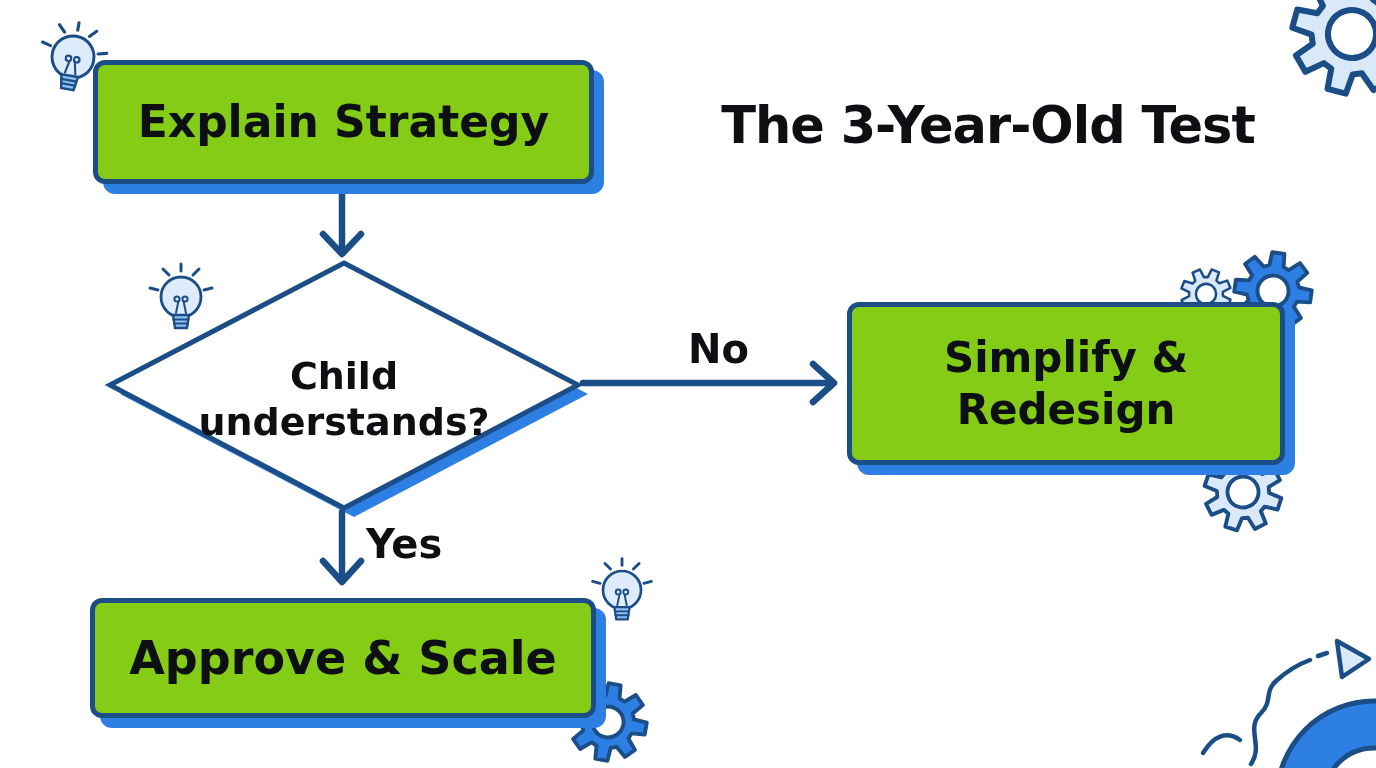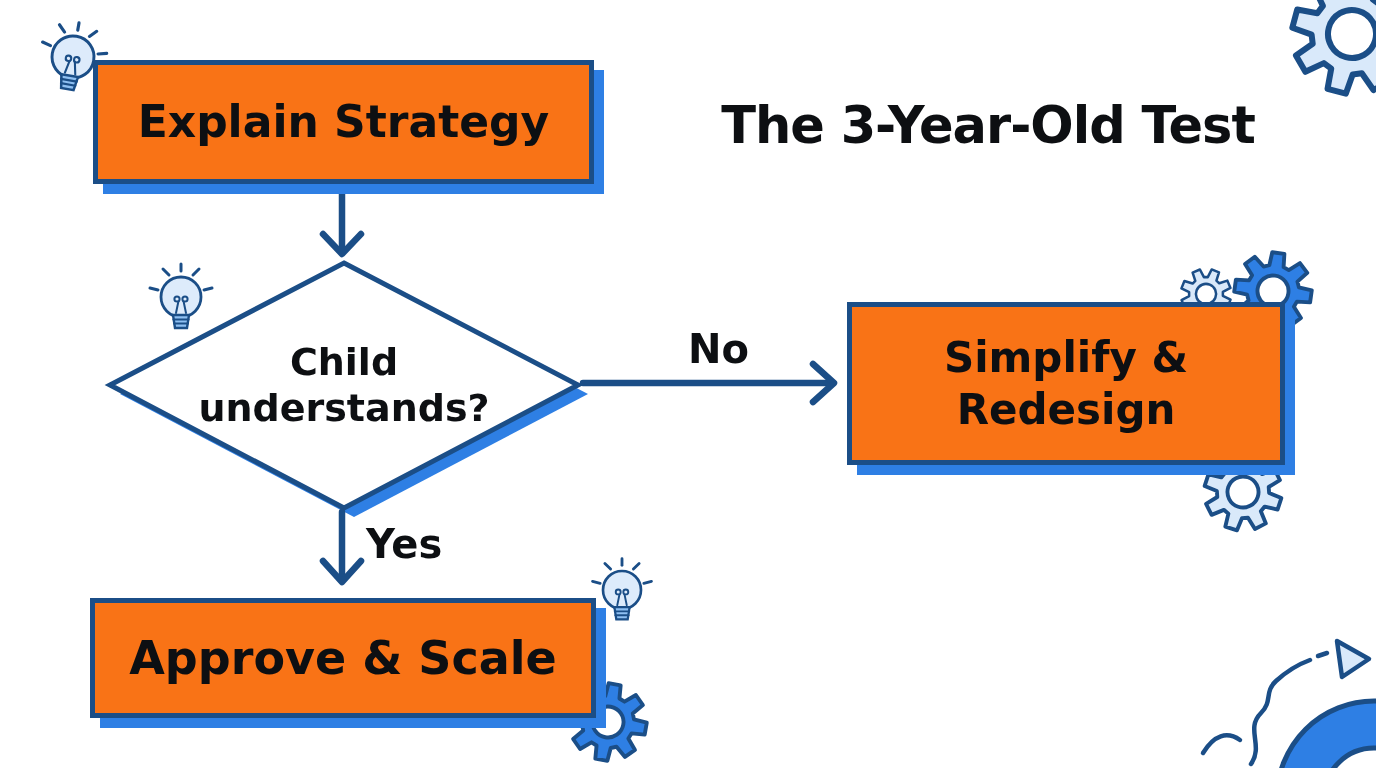--- a/index.html
+++ b/index.html
@@ -9,37 +9,37 @@
     background:#ffffff;
     overflow:hidden;
     font-family:"DejaVu Sans","Liberation Sans",sans-serif;
     color:#0d0f12;
   }
   .layer{position:absolute;left:0;top:0;width:1376px;height:768px;}
   .z1{z-index:1}.z2{z-index:2}.z4{z-index:4}
 
   .node{
     position:absolute;
-    background:#f97316;
+    background:#84cc16;
     border:5px solid #1b4e87;
-    border-radius:0;
+    border-radius:12px;
     box-shadow:10px 10px 0 0 #2e7fe4;
     display:flex;align-items:center;justify-content:center;
     text-align:center;
     font-weight:700;
     z-index:3;
     box-sizing:border-box;
     line-height:1.22;
   }
   .node-explain{left:93px;top:60px;width:501px;height:124px;font-size:44px;}
   .node-simplify{left:847px;top:302px;width:438px;height:163px;font-size:42px;padding:0 30px;}
   .node-approve{left:90px;top:598px;width:506px;height:120px;font-size:46px;}
 
   .decision-label{
-    position:absolute;left:184px;top:340px;width:320px;
+    position:absolute;left:184px;top:354px;width:320px;
     text-align:center;font-weight:700;font-size:38px;line-height:1.2;
     z-index:3;
   }
   .page-title{
     position:absolute;left:652px;top:96px;width:672px;
     text-align:center;font-weight:700;font-size:51px;
     white-space:nowrap;letter-spacing:-1px;
     z-index:3;
   }
   .edge-label{

